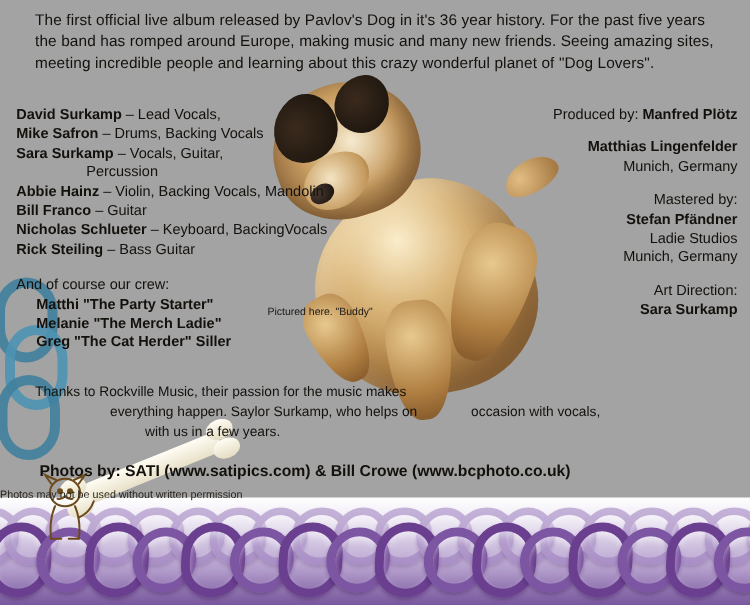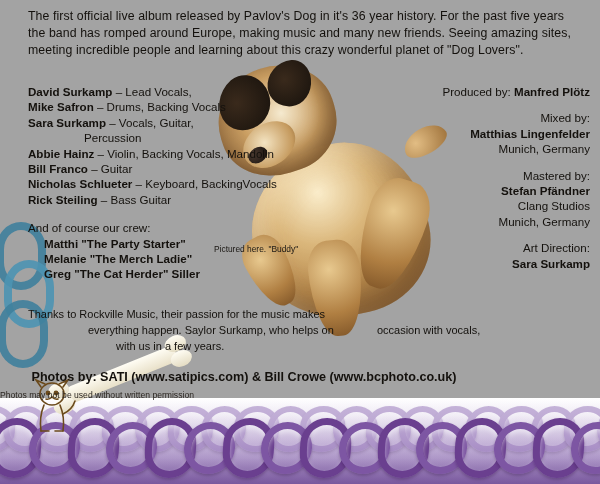--- a/index.html
+++ b/index.html
@@ -184,21 +184,21 @@
 
   .intro {
     left: 28px; top: 8px;
     width: 552px;
     font-size: 12.3px;
     line-height: 16.8px;
     letter-spacing: 0.1px;
   }
 
   .col-left {
-    left: 28px; top: 84px;
+    left: 13px; top: 84px;
     width: 215px;
     font-size: 11.6px;
     line-height: 15.4px;
   }
   .col-left .line { white-space: nowrap; }
   .col-left .indent2 { padding-left: 56px; }
   .b { font-weight: bold; }
   .crew-head { margin-top: 13px; }
   .crew { padding-left: 16px; }
 
@@ -357,28 +357,27 @@
     <div class="line crew b">Greg "The Cat Herder" Siller</div>
   </div>
 
   <div class="txt col-right">
     <div class="blk">
       <span></span>
       <span>Produced by:</span>
       <span class="b">Manfred Plötz</span>
     </div>
     <div class="blk">
-      <div>Mixed by:</div>
       <div class="b">Matthias Lingenfelder</div>
       <div>Munich, Germany</div>
     </div>
     <div class="blk">
       <div>Mastered by:</div>
       <div class="b">Stefan Pfändner</div>
-      <div>Clang Studios</div>
+      <div>Ladie Studios</div>
       <div>Munich, Germany</div>
     </div>
     <div class="blk">
       <div>Art Direction:</div>
       <div class="b">Sara Surkamp</div>
     </div>
   </div>
 
   <div class="txt caption">Pictured here. "Buddy"</div>
 

